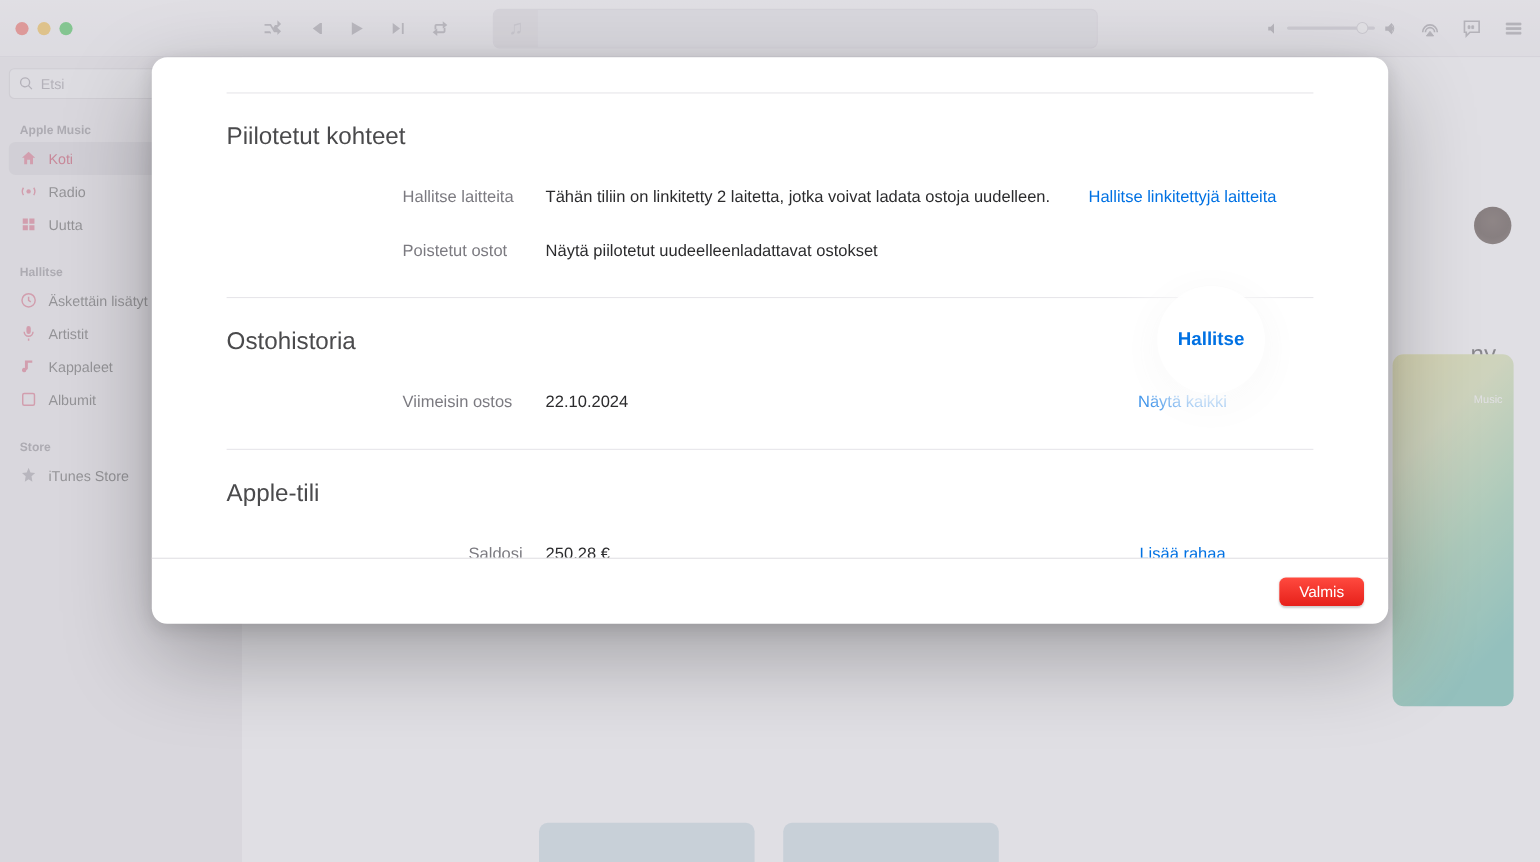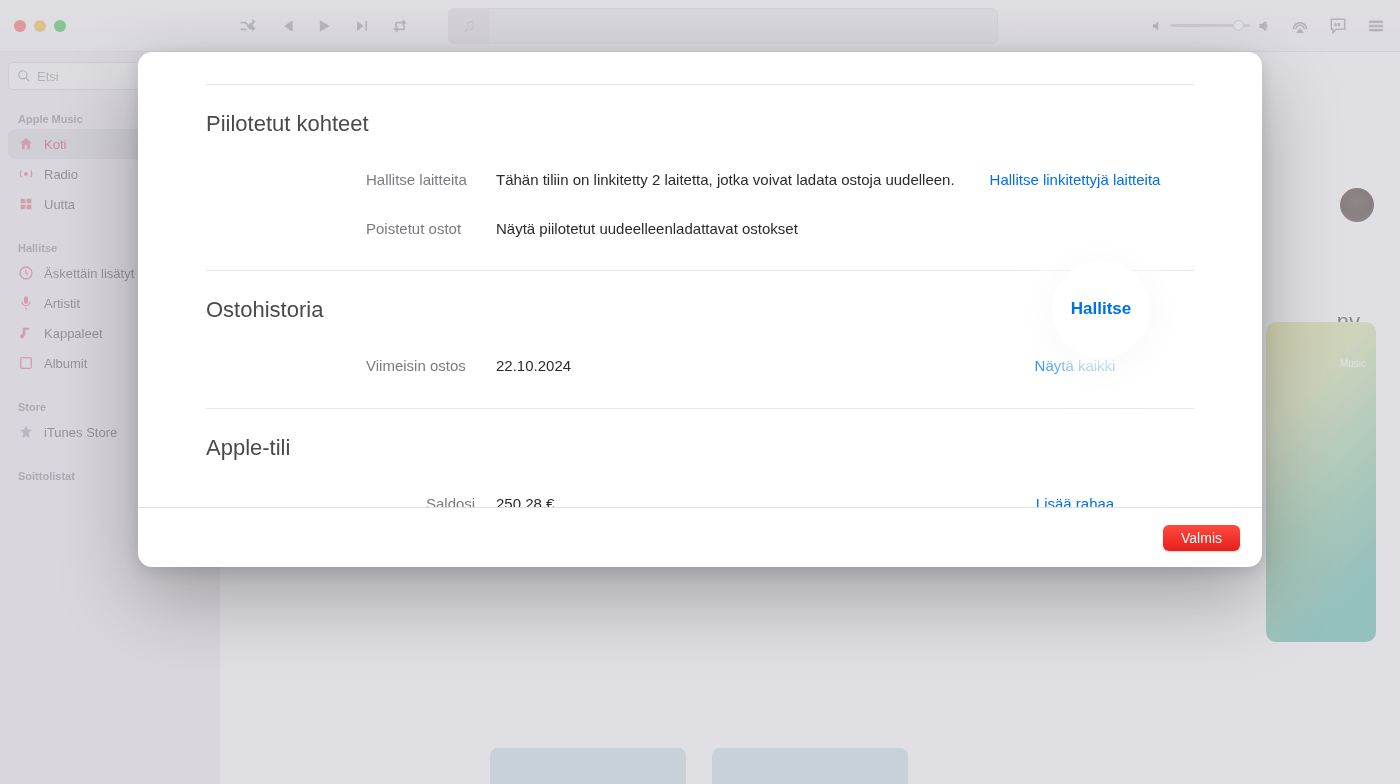--- a/index.html
+++ b/index.html
@@ -258,21 +258,20 @@
       <div class="section-h">Store</div>
       <div class="nav-item">
         <span class="ico gray">
             <svg viewBox="0 0 24 24">
               <path d="M12 2l2.6 6.3L21 9l-5 4.4L17.2 21 12 17.6 6.8 21 8 13.4 3 9l6.4-.7z"></path>
             </svg>
           </span>
         <span>iTunes Store</span>
       </div>
 
-      <div class="section-h">Soittolistat</div>
     </aside>
 
     <main class="content-bg">
       <div class="avatar-bg"></div>
       <div class="bg-text">ny</div>
       <div class="hero-card">
         <div class="hero-label"> <span>Music</span></div>
       </div>
       <div class="shelf">
         <div class="card"></div>

